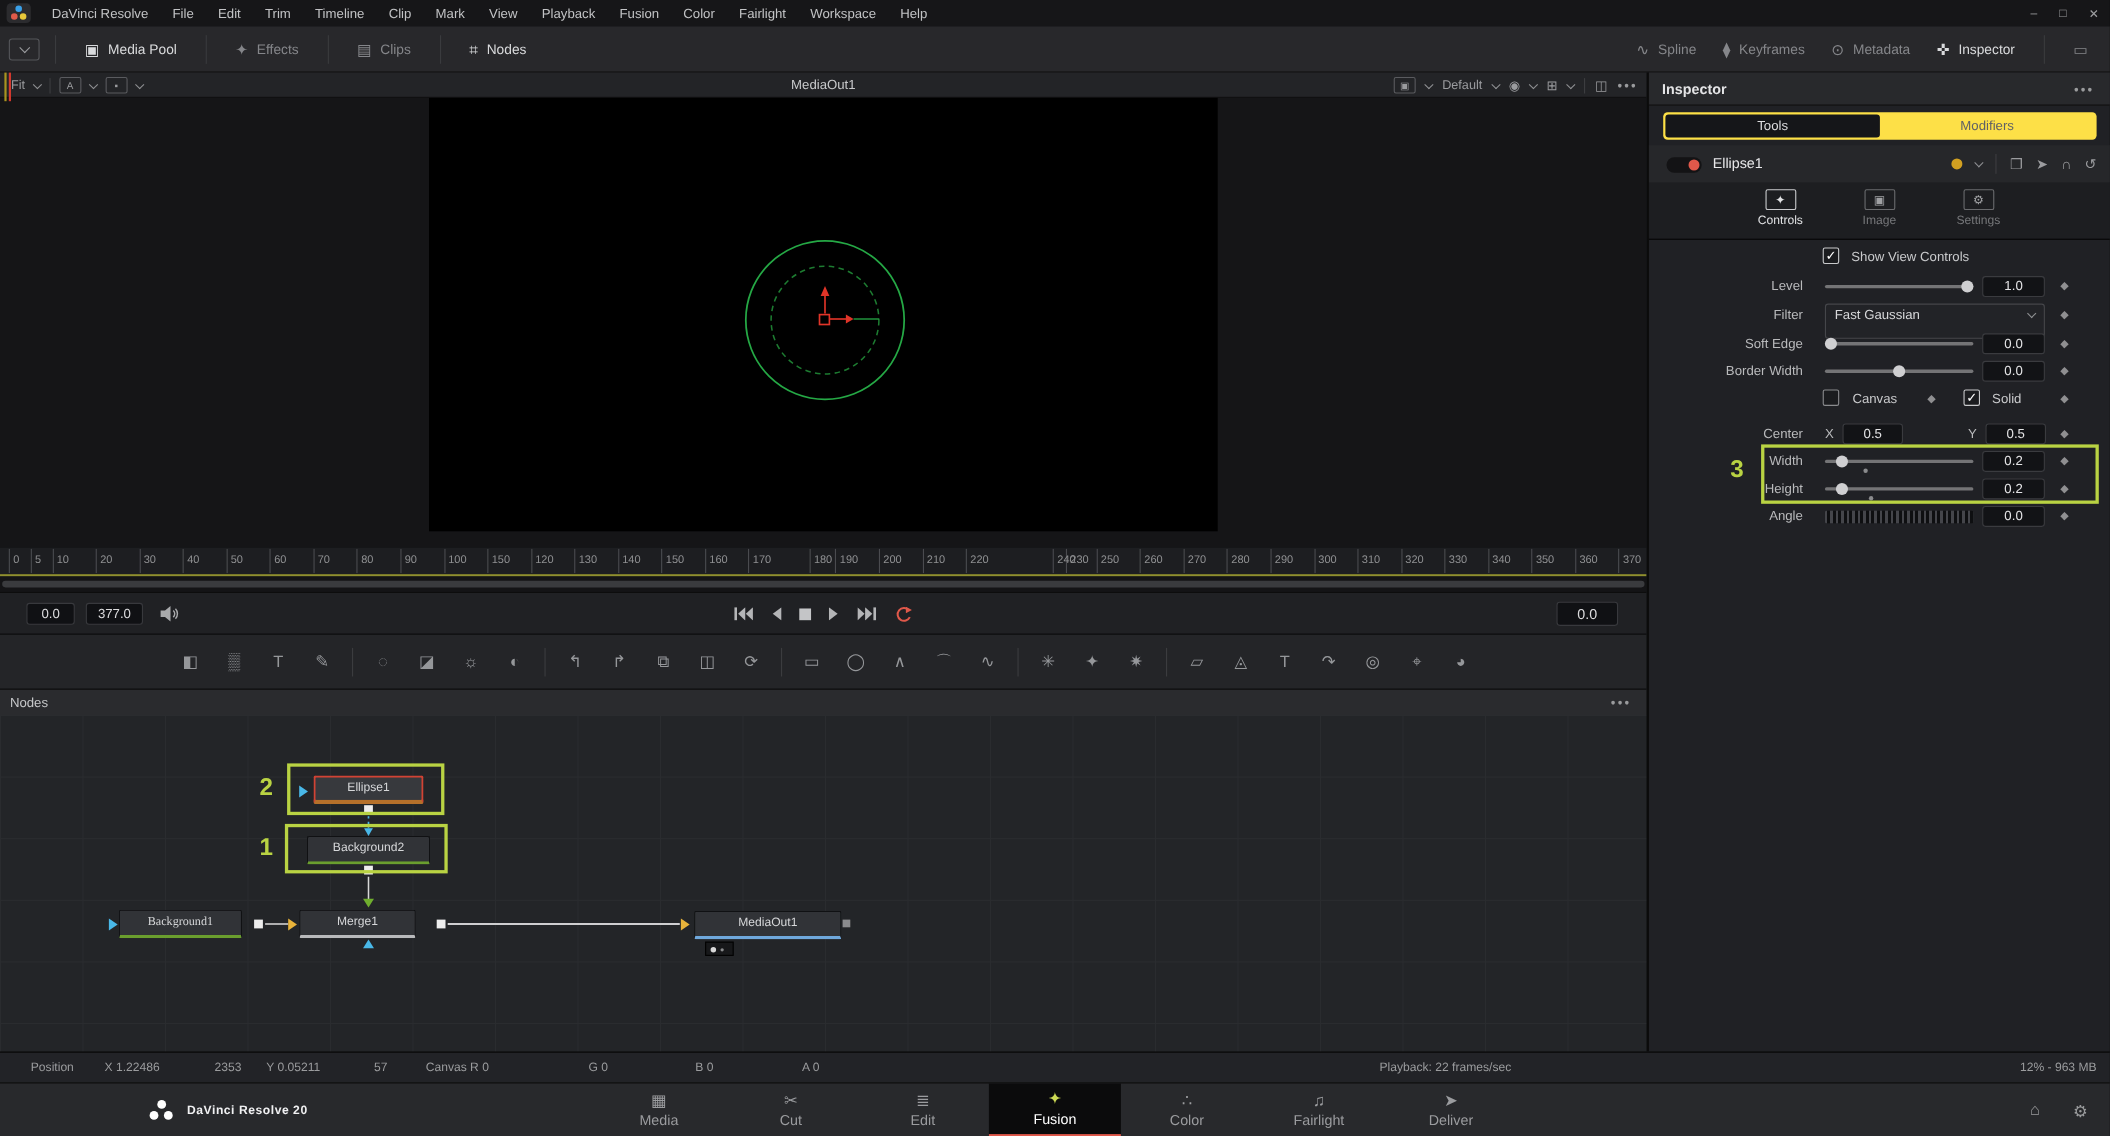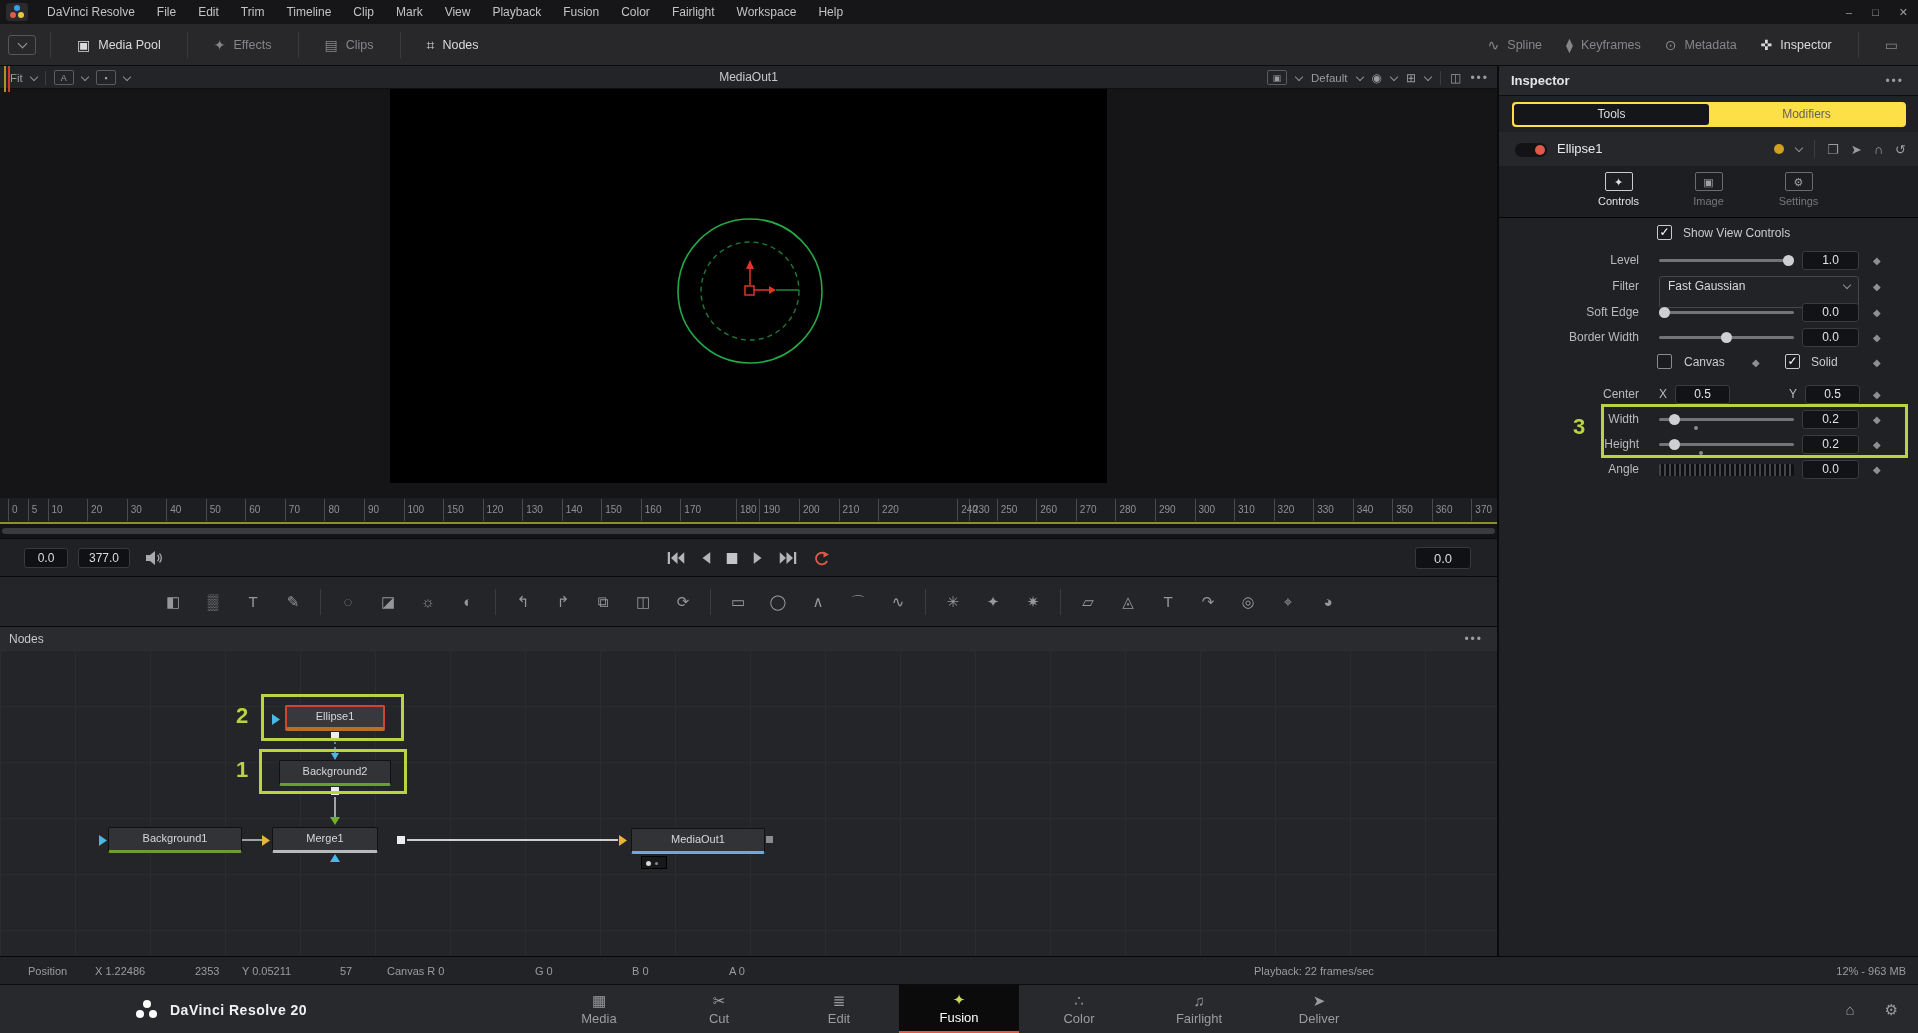--- a/index.html
+++ b/index.html
@@ -84,21 +84,21 @@
   #nodes-header .dots { position:absolute; right:14px; top:0; line-height:24px; }
   #node-canvas { position:absolute; left:0; top:584px; width:1497px; height:306px; background:#232528;
     background-image:linear-gradient(#2a2c2f 1px, transparent 1px),
                      linear-gradient(90deg, #2a2c2f 1px, transparent 1px);
     background-size:75px 56px; }
   .node { position:absolute; height:26px; background:#313337; border:1px solid #101113;
     border-bottom:3px solid #888; color:#d6d7d9; font-size:11px; text-align:center; line-height:20px;
     border-radius:2px; }
   .node-ellipse1 { left:285px; top:55px; width:100px; border:2px solid #d14334; border-bottom:4px solid #b5702a; line-height:18px; background:#37393d; }
   .node-bg2 { left:279px; top:110px; width:112px; border-bottom-color:#6a9e2e; }
-  .node-bg1 { left:108px; top:177px; width:134px; border-bottom-color:#6a9e2e; }
+  .node-bg1 { left:108px; top:177px; width:112px; border-bottom-color:#6a9e2e;font-family:Liberation Serif, serif; }
   .node-merge1 { left:272px; top:177px; width:106px; border-bottom-color:#b9babc; }
   .node-mediaout1 { left:631px; top:178px; width:134px; border-bottom-color:#6fa8dc; }
   .ann { position:absolute; border:3px solid #b9d343; }
   .ann-label { position:absolute; color:#b9d343; font-size:22px; font-weight:bold; }
   #thumb-strip { position:absolute; left:641px; top:206px; width:26px; height:13px; background:#17181a; border:1px solid #000; }
   #thumb-strip i { position:absolute; border-radius:50%; background:#d8d8d8; }
 
   
   #inspector { position:absolute; left:1497px; top:66px; width:421px; height:890px; background:#202125;
     border-left:2px solid #0b0b0b; }
@@ -150,21 +150,21 @@
   
   #statusbar { position:absolute; left:0; top:956px; width:1918px; height:28px; background:#222327;
     border-top:1px solid #060606; font-size:11px; color:#9b9c9e; }
   #statusbar span { position:absolute; line-height:28px; }
 
   
   #pagebar { position:absolute; left:0; top:984px; width:1918px; height:49px; background:#28292c; border-top:1px solid #0d0d0d; }
   #brand { position:absolute; left:136px; top:0; height:49px; display:flex; align-items:center; gap:12px; }
   .brand-logo { position:relative; width:22px; height:19px; }
   .brand-logo i { position:absolute; width:8px; height:8px; border-radius:50%; background:#fff; }
-  #brand .t { font-size:14px; font-weight:bold; color:#f0f0f2; letter-spacing:0.5px; }
+  #brand .t { font-size:11px; font-weight:bold; color:#f0f0f2; letter-spacing:0.5px; }
   #pages { position:absolute; left:50%; top:0; transform:translateX(-50%); height:49px; display:flex; }
   .page { width:120px; height:49px; display:flex; flex-direction:column; align-items:center; justify-content:center;
     gap:2px; color:#9b9c9f; font-size:13px; }
   .page .g { font-size:15px; line-height:16px; }
   .page.active { background:#0b0b0c; color:#ffffff; border-bottom:3px solid #e0584a; }
   .page.active .g { color:#cdda55; }
   #pagebar-right { position:absolute; right:20px; top:0; height:49px; display:flex; gap:30px; align-items:center;
     color:#9a9b9d; font-size:15px; }
 
   svg { display:block; }

